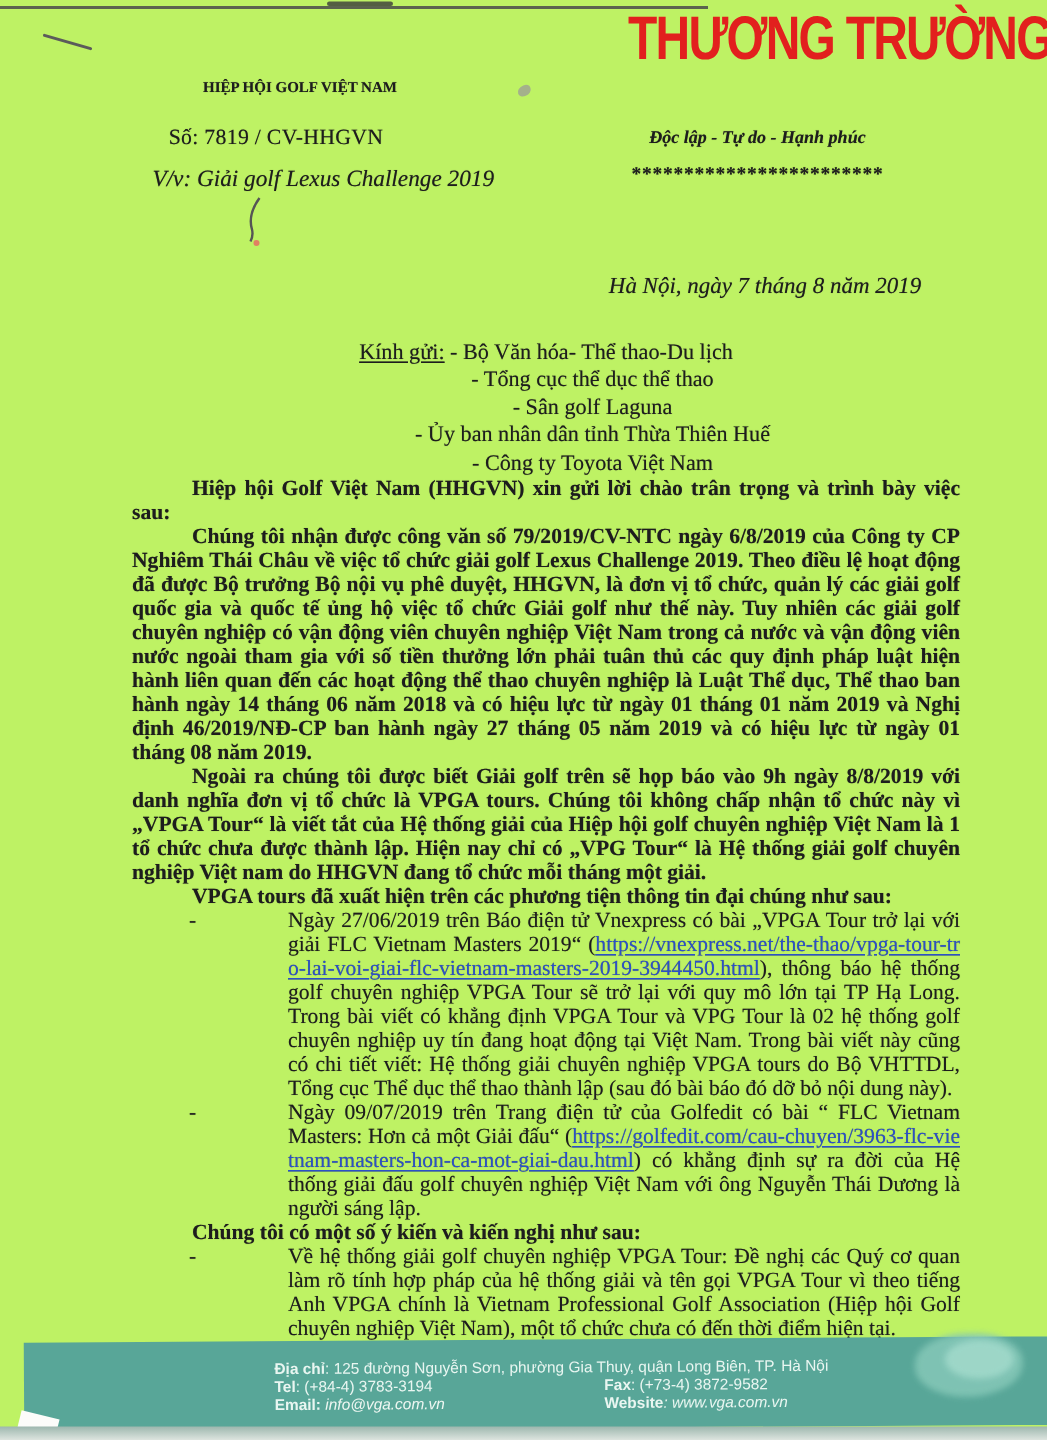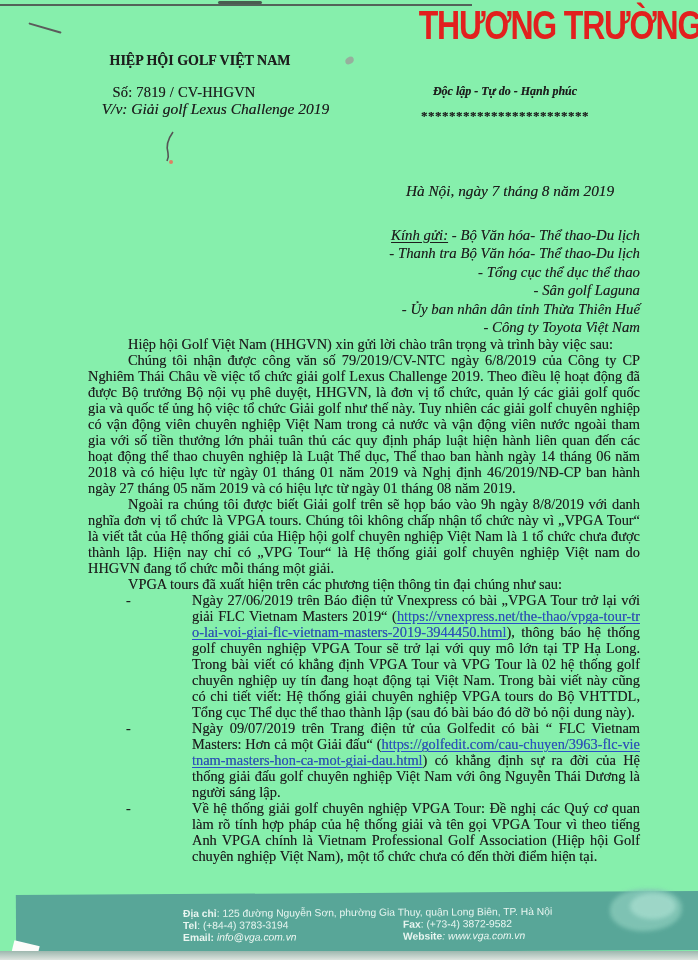--- a/index.html
+++ b/index.html
@@ -1,51 +1,51 @@
 <!DOCTYPE html>
 <html lang="vi"><head>
 <meta charset="utf-8">
 <style>
   html,body{margin:0;padding:0;background:#ffffff;}
   .page{
     position:relative;width:698px;height:960px;overflow:hidden;
-    background:#86efac;
+    background:#bef264;
     font-family:"Liberation Serif","DejaVu Serif",serif;
     color:#1d1d1d;
   }
   
   .scan-line{position:absolute;top:4px;left:0;width:472px;height:1.5px;background:#4a4a4a;opacity:.85;}
   .scan-dash{position:absolute;top:1px;left:218px;width:44px;height:3px;background:#3a3a3a;opacity:.8;border-radius:2px;}
   .pen-stroke{position:absolute;top:27px;left:28px;width:34px;height:2.2px;background:#5b5b5b;transform:rotate(16deg);border-radius:2px;}
   .pen-mark{position:absolute;top:131px;left:161px;}
   .red-dot{position:absolute;top:160px;left:169px;width:4px;height:4px;border-radius:50%;background:#e08163;}
   .speck{position:absolute;top:57px;left:345px;width:9px;height:7px;background:#9b9b98;border-radius:60% 40% 55% 45%;opacity:.75;transform:rotate(-20deg);}
   
   .logo{
     position:absolute;top:5px;right:-3px;
     font-family:"Liberation Sans","DejaVu Sans",sans-serif;
     font-weight:bold;font-size:41px;line-height:1;color:#e2201e;
     transform:scaleX(.78);transform-origin:100% 0;letter-spacing:-1.5px;white-space:nowrap;
   }
   .hdr{position:absolute;text-align:center;text-shadow:0 0 .5px rgba(20,20,20,.55);}
-  .org{top:53px;left:70px;width:260px;font-weight:bold;font-size:14px;}
+  .org{top:53px;left:70px;width:260px;font-weight:bold;font-size:10px;}
   .doc-number{top:84px;left:54px;width:260px;font-size:14.5px;letter-spacing:.2px;}
-  .subject{top:100px;left:58px;width:315px;font-style:italic;font-size:15.5px;}
+  .subject{top:111px;left:58px;width:315px;font-style:italic;font-size:15.5px;}
   .national-title{top:54px;left:360px;width:290px;font-weight:bold;font-size:13.5px;}
   .motto{top:84px;left:360px;width:290px;font-weight:bold;font-style:italic;font-size:12px;}
   .stars{top:108px;left:360px;width:290px;font-size:13px;font-weight:bold;letter-spacing:.5px;}
   .date-line{top:182px;left:360px;width:300px;font-style:italic;font-size:15.3px;}
   
   .bodytext{
     position:absolute;top:226px;left:88px;width:552px;
     font-size:14.4px;line-height:16px;text-align:justify;
     text-shadow:0 0 .5px rgba(25,25,25,.5);
   }
-  .bodytext p{margin:0;}
-  .recipients{line-height:18.4px;font-size:14.8px;text-align:right;font-style:italic;}
+  .bodytext p{margin:0;font-weight:bold;}
+  .recipients{line-height:18.4px;font-size:14.8px;text-align:center;}
   .recip-label{text-decoration:underline;text-underline-offset:2px;}
   .recip-row.cont{padding-left:62px;}
   .indent{text-indent:40px;}
   .bullet{display:flex;margin-left:38px;}
   .bullet .dash{width:21px;flex:0 0 21px;}
   .bullet .btext{flex:1;text-align:justify;margin-left:45px;}
   .link{color:#2b50c8;text-decoration:underline;text-underline-offset:2px;word-break:break-all;cursor:pointer;}
   
   .footer-band{
     position:absolute;top:893px;left:16px;width:684px;height:59px;
@@ -86,21 +86,20 @@
   <div class="hdr motto">Độc lập - Tự do - Hạnh phúc</div>
   <div class="hdr stars">************************</div>
   <div class="hdr date-line">Hà Nội, ngày 7  tháng 8  năm 2019</div>
 
   <div class="bodytext">
     <div class="recipients">
       <div class="recip-row">
         <span class="recip-label">Kính gửi:</span>
         <span>- Bộ Văn hóa- Thể thao-Du lịch</span>
       </div>
-      <div class="recip-row cont">- Thanh tra Bộ Văn hóa- Thể thao-Du lịch</div>
       <div class="recip-row cont">- Tổng cục thể dục thể thao</div>
       <div class="recip-row cont">- Sân golf Laguna</div>
       <div class="recip-row cont">- Ủy ban nhân dân tỉnh Thừa Thiên Huế</div>
       <div class="recip-row cont">- Công ty Toyota Việt Nam</div>
     </div>
 
     <p class="indent">Hiệp hội Golf Việt Nam (HHGVN) xin gửi lời chào trân trọng và trình bày việc sau:</p>
     <p class="indent">Chúng tôi nhận được công văn số 79/2019/CV-NTC ngày 6/8/2019 của Công ty CP Nghiêm Thái Châu về việc tổ chức giải golf Lexus Challenge 2019. Theo điều lệ hoạt động đã được Bộ trưởng Bộ nội vụ phê duyệt, HHGVN, là đơn vị tổ chức, quản lý các giải golf quốc gia và quốc tế ủng hộ việc tổ chức Giải golf như thế này. Tuy nhiên các giải golf chuyên nghiệp có vận động viên chuyên nghiệp Việt Nam trong cả nước và vận động viên nước ngoài tham gia với số tiền thưởng lớn phải tuân thủ các quy định pháp luật hiện hành liên quan đến các hoạt động thể thao chuyên nghiệp là Luật Thể dục, Thể thao ban hành ngày 14 tháng 06 năm 2018 và có hiệu lực từ ngày 01 tháng 01 năm 2019 và Nghị định 46/2019/NĐ-CP ban hành ngày 27 tháng 05 năm 2019 và có hiệu lực từ ngày 01 tháng 08 năm 2019.</p>
     <p class="indent">Ngoài ra chúng tôi được biết Giải golf trên sẽ họp báo vào 9h ngày 8/8/2019 với danh nghĩa đơn vị tổ chức là VPGA tours. Chúng tôi không chấp nhận tổ chức này vì „VPGA Tour“ là viết tắt của Hệ thống giải của Hiệp hội golf chuyên nghiệp Việt Nam là 1 tổ chức chưa được thành lập.  Hiện nay chỉ có  „VPG Tour“ là Hệ thống giải golf chuyên nghiệp Việt nam do HHGVN đang tổ chức mỗi tháng một giải.</p>
     <p class="indent">VPGA tours đã xuất hiện trên các phương tiện thông tin đại chúng như sau:</p>
@@ -108,20 +107,21 @@
     <div class="bullet">
       <span class="dash">-</span>
       <span class="btext"><span>Ngày 27/06/2019 trên Báo điện tử Vnexpress có bài „VPGA Tour trở lại với giải FLC Vietnam Masters 2019“ (</span><a class="link">https://vnexpress.net/the-thao/vpga-tour-tro-lai-voi-giai-flc-vietnam-masters-2019-3944450.html</a><span>), thông báo hệ thống golf chuyên nghiệp VPGA Tour sẽ trở lại với quy mô lớn tại TP Hạ Long. Trong bài viết có khẳng định VPGA Tour và VPG Tour là 02 hệ thống golf chuyên nghiệp uy tín đang hoạt động tại Việt Nam. Trong bài viết này cũng có chi tiết viết: Hệ thống giải chuyên nghiệp VPGA tours do Bộ VHTTDL, Tổng cục Thể dục thể thao thành lập (sau đó bài báo đó dỡ bỏ nội dung này).</span></span>
     </div>
 
     <div class="bullet">
       <span class="dash">-</span>
       <span class="btext"><span>Ngày 09/07/2019 trên Trang điện tử  của Golfedit  có bài “ FLC Vietnam Masters: Hơn cả một Giải đấu“ (</span><a class="link">https://golfedit.com/cau-chuyen/3963-flc-vietnam-masters-hon-ca-mot-giai-dau.html</a><span>) có khẳng định sự ra đời của Hệ thống giải đấu golf chuyên nghiệp Việt Nam với ông Nguyễn Thái Dương là người sáng lập.</span></span>
     </div>
 
+    <p class="indent">Chúng tôi có một số ý kiến và kiến nghị như sau:</p>
 
     <div class="bullet">
       <span class="dash">-</span>
       <span class="btext">Về hệ thống giải golf chuyên nghiệp VPGA Tour: Đề nghị các Quý cơ quan làm rõ tính hợp pháp của hệ thống giải và tên gọi VPGA Tour vì theo tiếng Anh VPGA chính là Vietnam Professional Golf Association (Hiệp hội Golf chuyên nghiệp Việt Nam), một tổ chức chưa có đến thời điểm hiện tại.</span>
     </div>
   </div>
 
   <div class="footer-band">
     <div class="stain"></div>
     <div class="stain2"></div>

